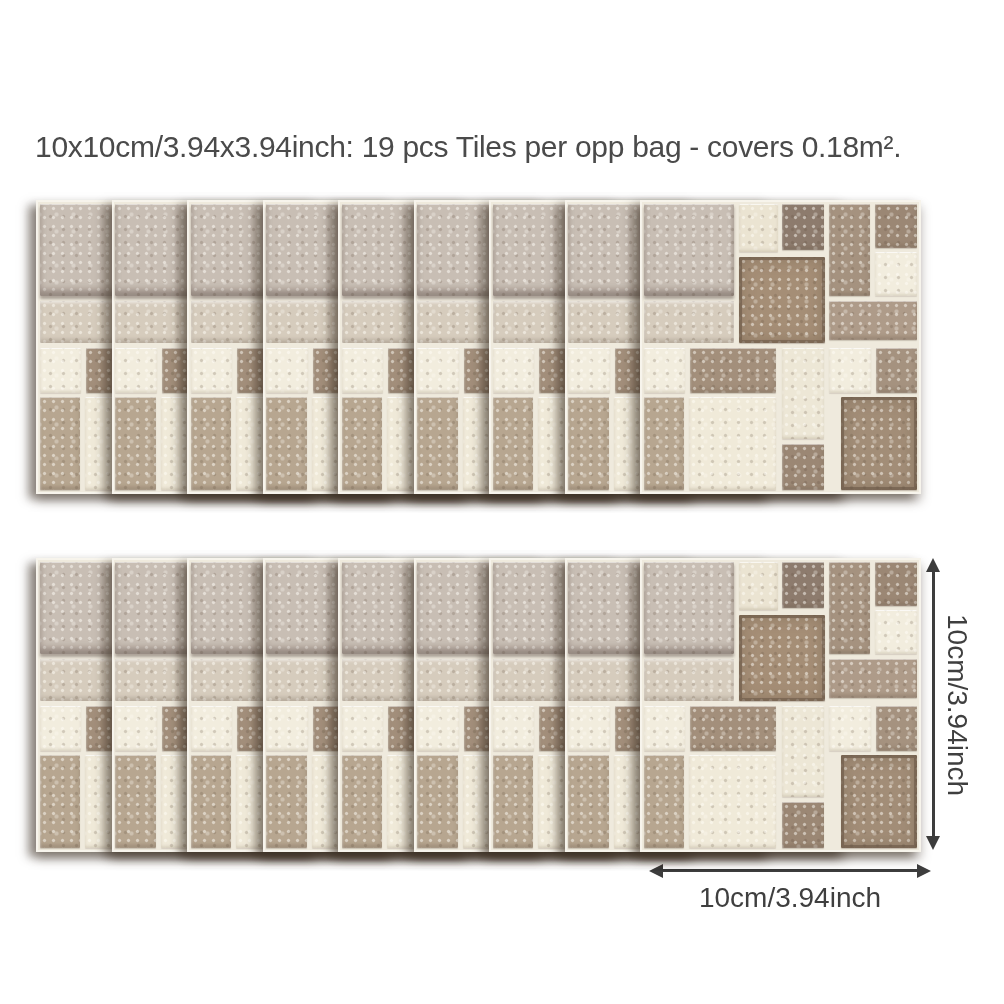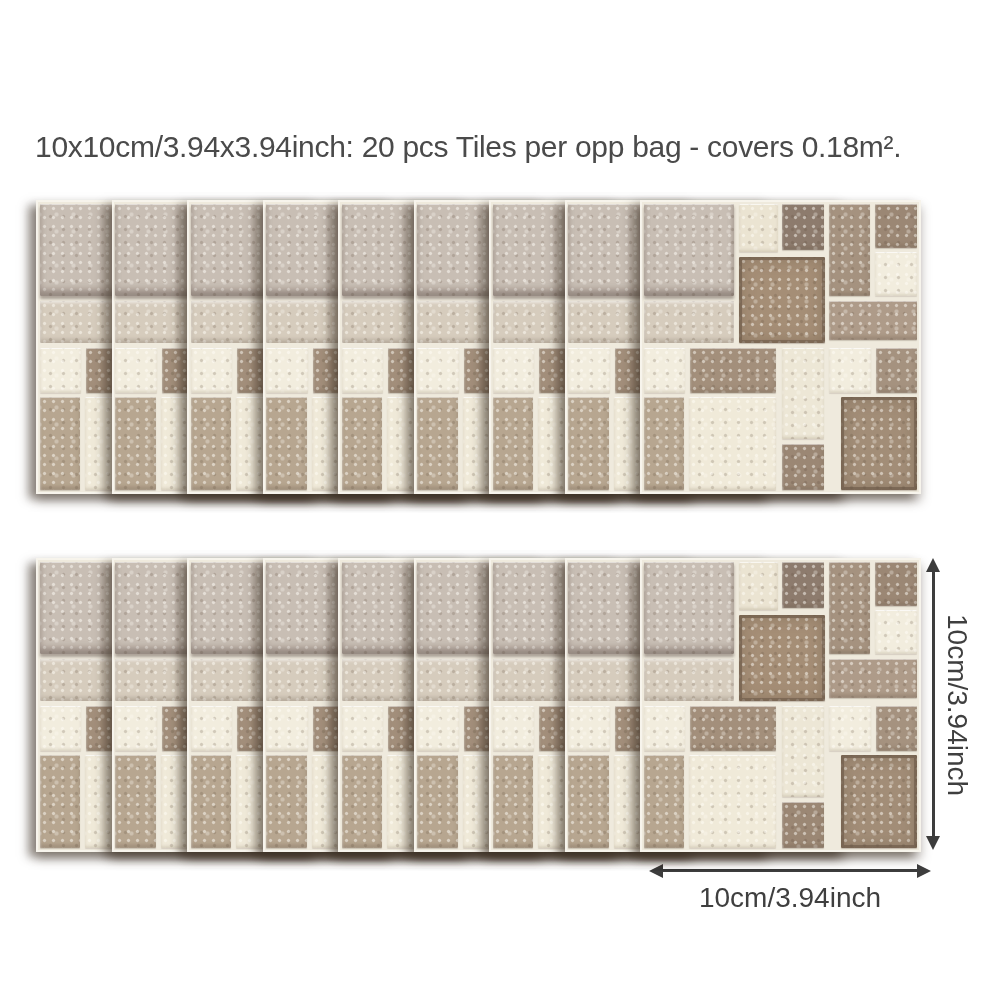--- a/index.html
+++ b/index.html
@@ -59,21 +59,21 @@
   .h-label{
     position:absolute;left:650px;top:882px;width:280px;text-align:center;
     font-size:28px;color:#3f3f3f;white-space:nowrap;
   }
 </style>
 </head>
 <body>
 
 <div class="canvas">
 
-  <div class="title">10x10cm/3.94x3.94inch: 20 pcs Tiles per opp bag - covers 0.18m².</div>
+  <div class="title">10x10cm/3.94x3.94inch: 19 pcs Tiles per opp bag - covers 0.18m².</div>
 
   <div class="sheet-row row-top">
       <div class="sheet" style="left: 0px; z-index: 1;">
         <div class="tile c-beigeA" style="left: 0.7%; top: 0.7%; width: 32.6%; height: 31.8%; background-color: rgb(200, 190, 180);"></div>
         <div class="tile c-beigeB" style="left: 0.7%; top: 34.3%; width: 32.6%; height: 14.2%; background-color: rgb(214, 204, 189);"></div>
         <div class="tile c-cream" style="left: 35.1%; top: 0.7%; width: 13.9%; height: 16.4%; background-color: rgb(235, 228, 210);"></div>
         <div class="tile c-brownDark" style="left: 50.7%; top: 0.7%; width: 15%; height: 15.8%; background-color: rgb(141, 123, 109);"></div>
         <div class="tile c-taupe" style="left: 67.4%; top: 0.7%; width: 14.9%; height: 31.8%; background-color: rgb(165, 146, 127);"></div>
         <div class="tile c-brownMid" style="left: 84%; top: 0.7%; width: 15.3%; height: 15%; background-color: rgb(155, 135, 116);"></div>
         <div class="tile c-white" style="left: 84%; top: 17.4%; width: 15.3%; height: 15.1%; background-color: rgb(242, 237, 222);"></div>

